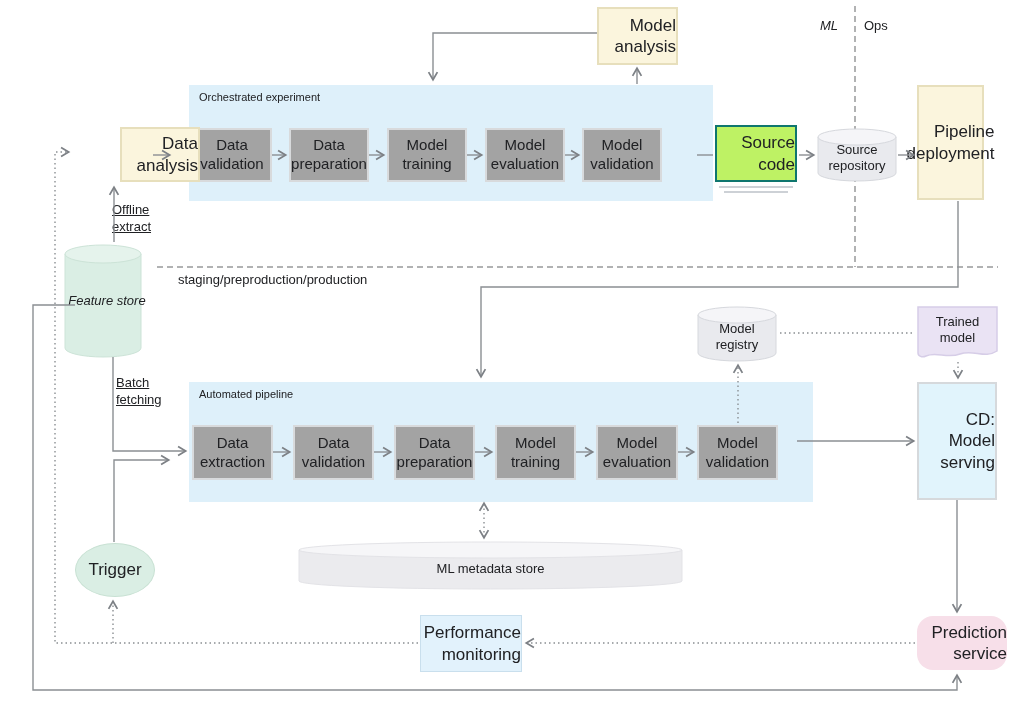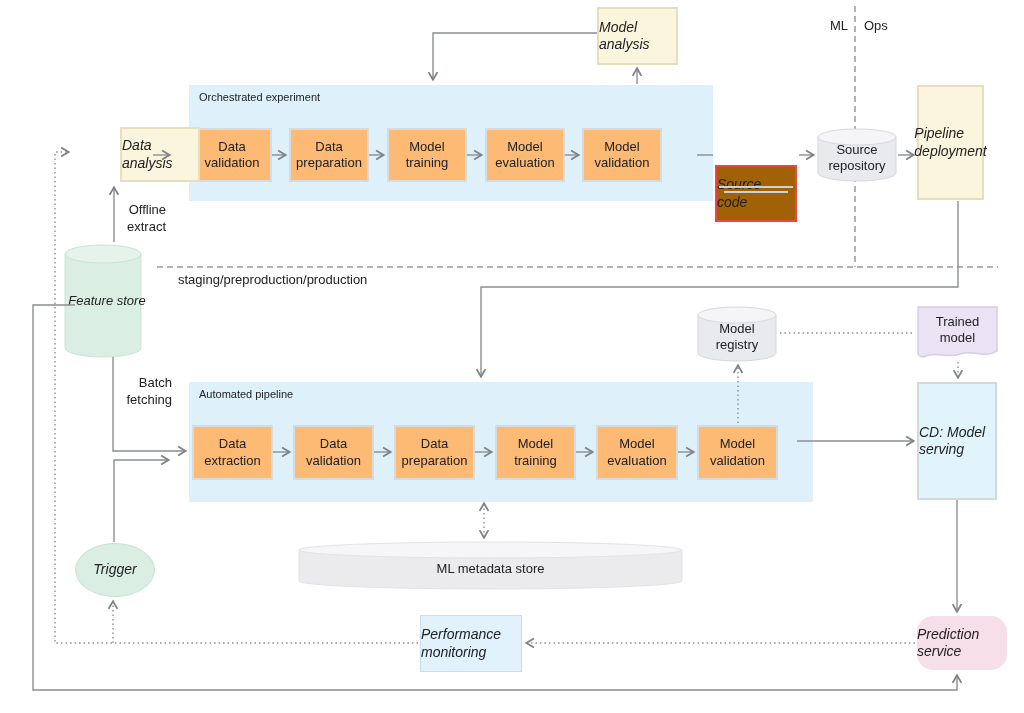--- a/index.html
+++ b/index.html
@@ -2,38 +2,38 @@
 <html><head>
 <meta charset="utf-8">
 <style>
   html,body{margin:0;padding:0;background:#ffffff;}
   #canvas{
     position:relative;width:1024px;height:713px;background:#ffffff;overflow:hidden;
     font-family:"Liberation Sans", sans-serif;color:#202124;
   }
   svg.layer{position:absolute;left:0;top:0;width:1024px;height:713px;pointer-events:none;}
   .node{position:absolute;display:flex;align-items:center;justify-content:center;
-        text-align:left;font-size:14px;line-height:1.25;box-sizing:border-box;font-style:italic;}
+        text-align:right;font-size:17px;line-height:1.25;box-sizing:border-box;}
   .manual{background:#fbf5dd;border:2px solid #e7dfbc;}
   .container-box{position:absolute;background:#def0fa;box-sizing:border-box;margin-left:16px;}
   .container-title{position:absolute;font-size:11px;color:#202124;}
-  .step{position:absolute;background:#fdba74;border:2px solid #d8dadc;display:flex;
-        align-items:center;justify-content:center;text-align:center;font-size:13px;
+  .step{position:absolute;background:#a3a3a3;border:2px solid #d8dadc;display:flex;
+        align-items:center;justify-content:center;text-align:center;font-size:15px;
         line-height:1.25;box-sizing:border-box;}
   .cyl{display:block;}
   .cyl-label{position:absolute;left:0;top:0;right:0;bottom:0;display:flex;
         align-items:center;justify-content:center;text-align:center;font-size:13px;line-height:1.25;}
-  .artifact{background:#a16207;border:2px solid #ef4444;margin-top:40px;}
+  .artifact{background:#bef264;border:2px solid #0f766e;}
   .stackline{position:absolute;height:2px;background:#cdd1d6;}
   .serving{background:#e1f4fc;border:2px solid #d6d9dc;}
   .monitoring{background:#e2f2fc;border:1.5px solid #c9dfed;}
   .prediction{background:#f7dfe9;border-radius:16px;}
   .ellipse{background:#daeee4;border:1px solid #c8e1d3;border-radius:50%;}
   .freetext{position:absolute;font-size:13px;line-height:1.3;color:#202124;}
-  .centered{text-align:right;}
+  .centered{text-align:left;text-decoration:underline;}
 </style>
 </head>
 <body>
 
 <div id="canvas">
 
   <svg class="layer">
     <line x1="855" y1="6" x2="855" y2="267" stroke="#98999b" stroke-width="1.5" stroke-dasharray="6 4"></line>
     <line x1="157" y1="267" x2="998" y2="267" stroke="#98999b" stroke-width="1.5" stroke-dasharray="6 4"></line>
   </svg>
@@ -106,21 +106,21 @@
   </div>
 
   <div class="node serving" style="left:917px;top:382px;width:80px;height:118px;">CD: Model serving</div>
 
   <div class="node ellipse" style="left:75px;top:543px;width:80px;height:54px;">Trigger</div>
 
   <div class="node monitoring" style="left:420px;top:615px;width:102px;height:57px;">Performance monitoring</div>
 
   <div class="node prediction" style="left:917px;top:616px;width:90px;height:54px;">Prediction service</div>
 
-  <div class="freetext" style="left:820px;top:18px;width:28px;text-align:right;">ML</div>
+  <div class="freetext" style="left:820px;top:18px;width:28px;text-align:left;font-style:italic;">ML</div>
   <div class="freetext" style="left:864px;top:18px;">Ops</div>
   <div class="freetext" style="left:178px;top:272px;">staging/preproduction/production</div>
   <div class="freetext centered" style="left:112px;top:202px;width:54px;">Offline extract</div>
   <div class="freetext centered" style="left:116px;top:375px;width:56px;">Batch fetching</div>
 
   <svg class="layer">
     <defs>
       <marker id="arr" viewBox="0 0 10 10" refX="7" refY="5" markerWidth="9" markerHeight="9" orient="auto-start-reverse">
         <path d="M1.5,1.5 L7.5,5 L1.5,8.5" fill="none" stroke="#7d8186" stroke-width="1.4"></path>
       </marker>

